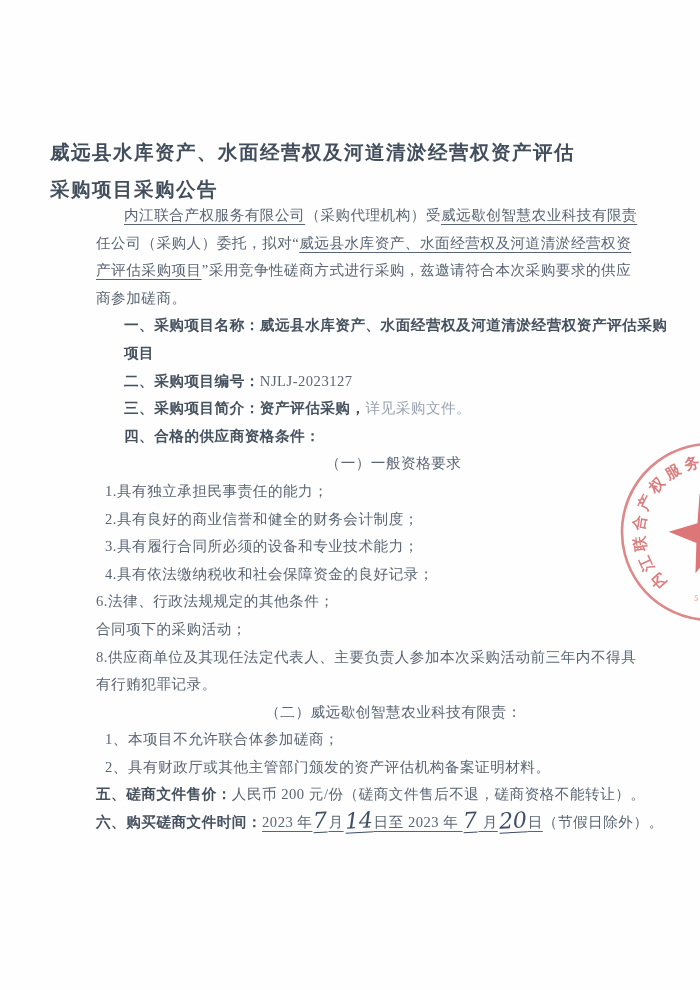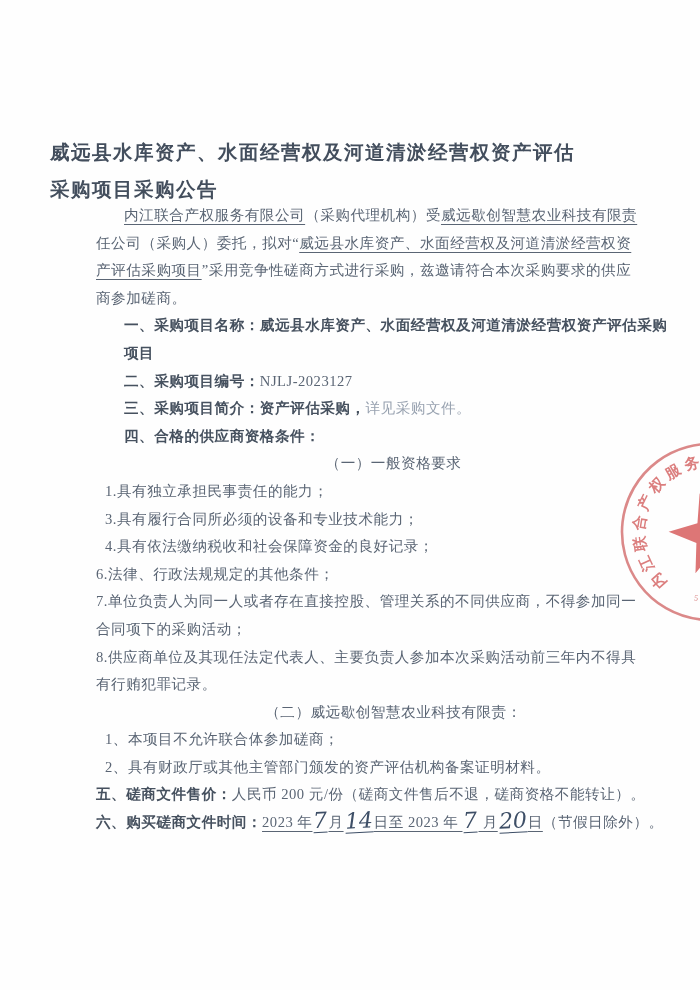--- a/index.html
+++ b/index.html
@@ -56,24 +56,24 @@
       <div class="line "><span class="">任公司（采购人）委托，拟对“</span><span class="u ">威远县水库资产、水面经营权及河道清淤经营权资</span></div>
       <div class="line "><span class="u ">产评估采购项目</span><span class="">”采用竞争性磋商方式进行采购，兹邀请符合本次采购要求的供应</span></div>
       <div class="line "><span class="">商参加磋商。</span></div>
       <div class="line i2"><span class="b ">一、采购项目名称：威远县水库资产、水面经营权及河道清淤经营权资产评估采购</span></div>
       <div class="line i2"><span class="b ">项目</span></div>
       <div class="line i2"><span class="b ">二、采购项目编号：</span><span class="">NJLJ-2023127</span></div>
       <div class="line i2"><span class="b ">三、采购项目简介：</span><span class="b ">资产评估采购，</span><span class="lt ">详见采购文件。</span></div>
       <div class="line i2"><span class="b ">四、合格的供应商资格条件：</span></div>
       <div class="line i1b"><span class="">（一）一般资格要求</span></div>
       <div class="line i1"><span class="">1.具有独立承担民事责任的能力；</span></div>
+      <div class="line i1"><span class="">2.具有良好的商业信誉和健全的财务会计制度；</span></div>
       <div class="line i1"><span class="">3.具有履行合同所必须的设备和专业技术能力；</span></div>
       <div class="line i1"><span class="">4.具有依法缴纳税收和社会保障资金的良好记录；</span></div>
       <div class="line "><span class="">6.法律、行政法规规定的其他条件；</span></div>
-      <div class="line "><span class="">7.单位负责人为同一人或者存在直接控股、管理关系的不同供应商，不得参加同一</span></div>
       <div class="line "><span class="">合同项下的采购活动；</span></div>
       <div class="line "><span class="">8.供应商单位及其现任法定代表人、主要负责人参加本次采购活动前三年内不得具</span></div>
       <div class="line "><span class="">有行贿犯罪记录。</span></div>
       <div class="line i1b"><span class="">（二）威远歇创智慧农业科技有限责：</span></div>
       <div class="line i1"><span class="">1、本项目不允许联合体参加磋商；</span></div>
       <div class="line i1"><span class="">2、具有财政厅或其他主管部门颁发的资产评估机构备案证明材料。</span></div>
       <div class="line "><span class="b ">五、磋商文件售价：</span><span class="">人民币 200 元/份（磋商文件售后不退，磋商资格不能转让）。</span></div>
       <div class="line "><span class="b ">六、购买磋商文件时间：</span><span class="u ">2023 年</span><span class="u hand ">7</span><span class="u ">月</span><span class="u hand ">14</span><span class="u ">日至 2023 年 </span><span class="u hand ">7</span><span class="u "> 月</span><span class="u hand ">20</span><span class="u ">日</span><span class="">（节假日除外）。</span></div>
     </div>
 

